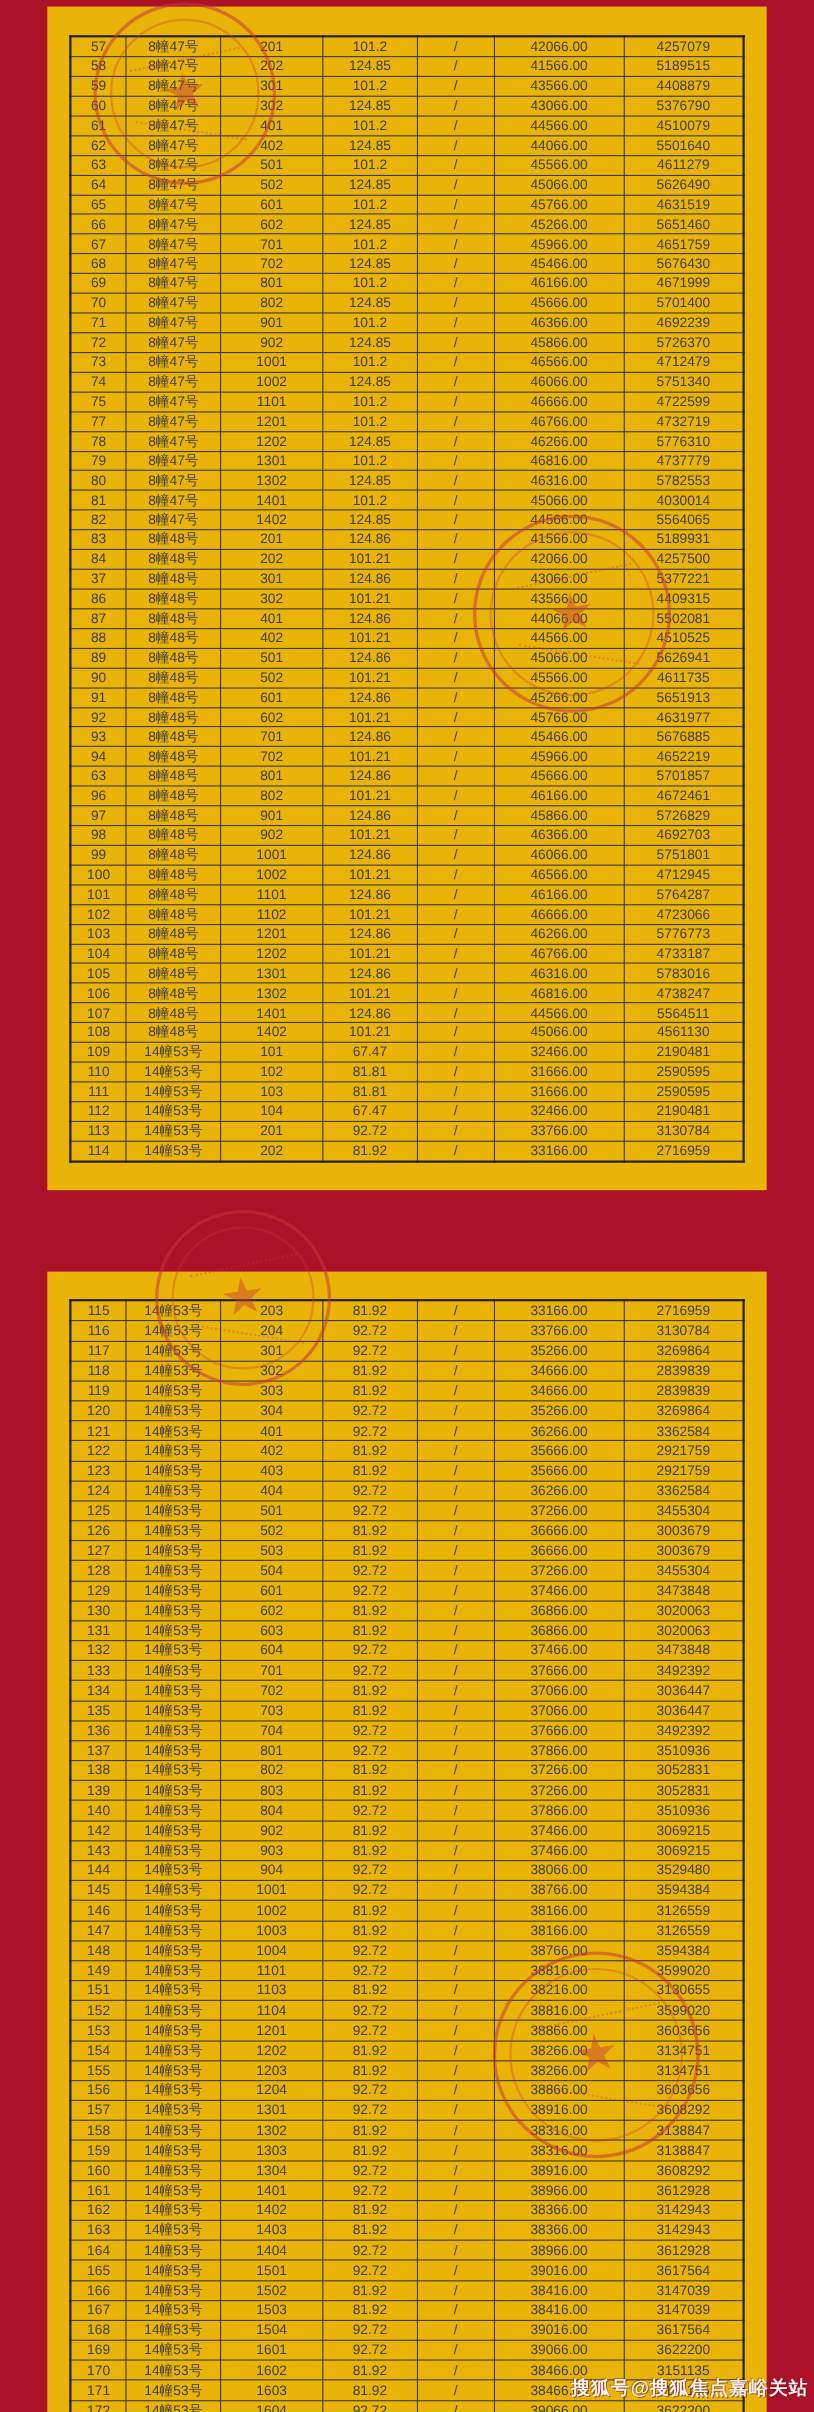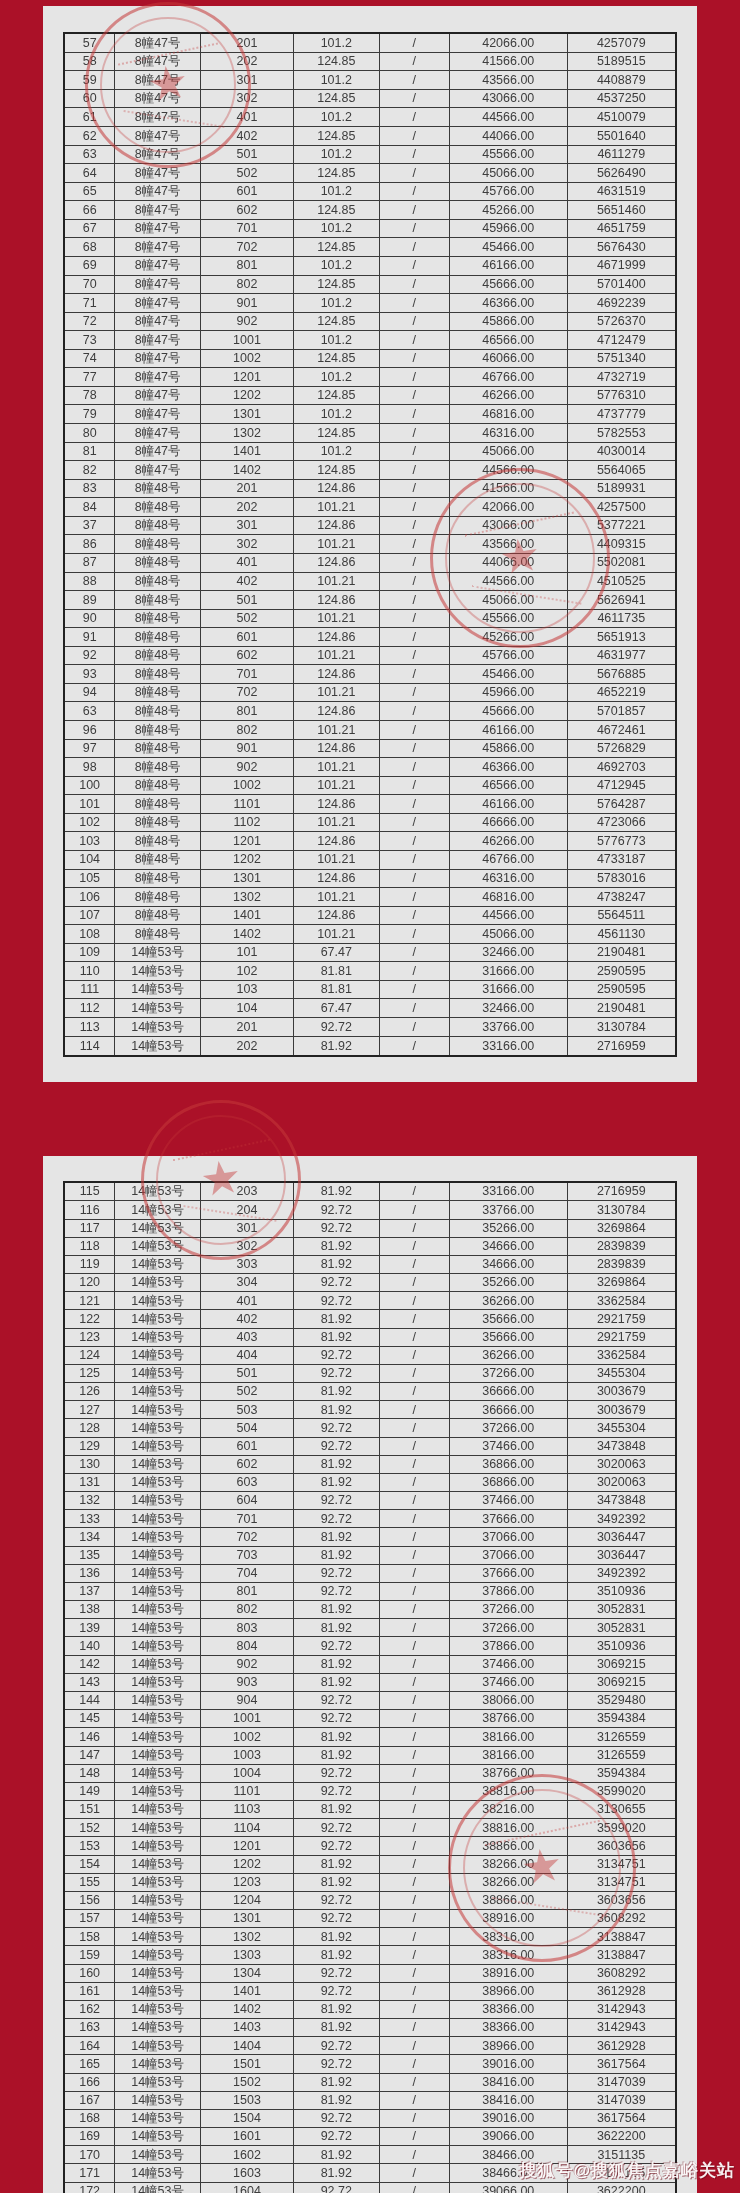--- a/index.html
+++ b/index.html
@@ -3,21 +3,21 @@
 <meta charset="utf-8">
 <style>
   html,body { margin:0; padding:0; }
   .canvas {
     position:relative; width:740px; height:2193px;
     background:#ab1128; overflow:hidden;
     font-family:"Liberation Sans", sans-serif;
   }
   .page {
     position:absolute; left:43px; width:654px;
-    background:#e5e5e5;
+    background:#eab308;
   }
   .page1 { top:6px; height:1076px; }
   .page2 { top:1156px; height:1070px; }
   .price-table {
     position:absolute; left:20px; width:614px;
     border-collapse:collapse; table-layout:fixed;
     border:2px solid #222;
   }
   .page1 .price-table { top:26px; height:1025px; }
   .page2 .price-table { top:25px; height:1021px; }
@@ -108,21 +108,21 @@
             <td>43566.00</td>
             <td>4408879</td>
           </tr>
           <tr>
             <td>60</td>
             <td>8幢47号</td>
             <td>302</td>
             <td>124.85</td>
             <td>/</td>
             <td>43066.00</td>
-            <td>4537250</td>
+            <td>5376790</td>
           </tr>
           <tr>
             <td>61</td>
             <td>8幢47号</td>
             <td>401</td>
             <td>101.2</td>
             <td>/</td>
             <td>44566.00</td>
             <td>4510079</td>
           </tr>
@@ -237,20 +237,29 @@
           <tr>
             <td>74</td>
             <td>8幢47号</td>
             <td>1002</td>
             <td>124.85</td>
             <td>/</td>
             <td>46066.00</td>
             <td>5751340</td>
           </tr>
           <tr>
+            <td>75</td>
+            <td>8幢47号</td>
+            <td>1101</td>
+            <td>101.2</td>
+            <td>/</td>
+            <td>46666.00</td>
+            <td>4722599</td>
+          </tr>
+          <tr>
             <td>77</td>
             <td>8幢47号</td>
             <td>1201</td>
             <td>101.2</td>
             <td>/</td>
             <td>46766.00</td>
             <td>4732719</td>
           </tr>
           <tr>
             <td>78</td>
@@ -433,20 +442,29 @@
             <td>5726829</td>
           </tr>
           <tr>
             <td>98</td>
             <td>8幢48号</td>
             <td>902</td>
             <td>101.21</td>
             <td>/</td>
             <td>46366.00</td>
             <td>4692703</td>
+          </tr>
+          <tr>
+            <td>99</td>
+            <td>8幢48号</td>
+            <td>1001</td>
+            <td>124.86</td>
+            <td>/</td>
+            <td>46066.00</td>
+            <td>5751801</td>
           </tr>
           <tr>
             <td>100</td>
             <td>8幢48号</td>
             <td>1002</td>
             <td>101.21</td>
             <td>/</td>
             <td>46566.00</td>
             <td>4712945</td>
           </tr>

